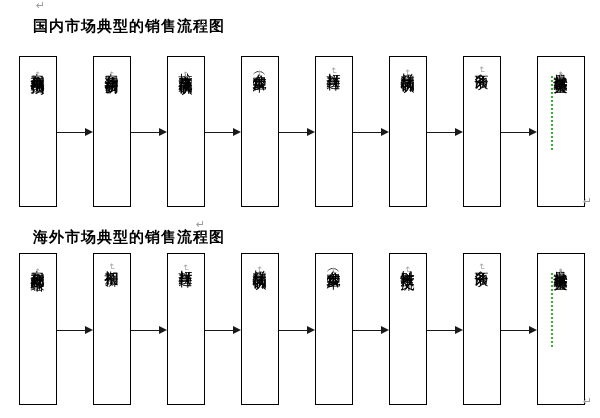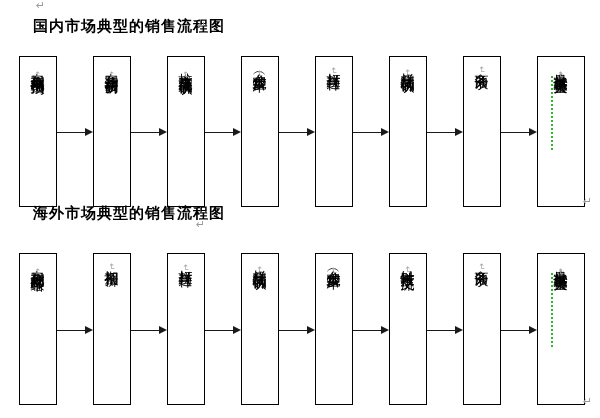--- a/index.html
+++ b/index.html
@@ -100,21 +100,21 @@
       <span class="shaft"></span>
       <span class="head"></span>
     </div>
   <div class="arrow" style="left:501px;top:128px">
       <span class="shaft"></span>
       <span class="head"></span>
     </div>
 
   <span class="pmark" style="left:583px;top:196px">↵</span>
 
-  <div class="title" style="top:204px">海外市场典型的销售流程图</div>
+  <div class="title" style="top:228px">海外市场典型的销售流程图</div>
   <span class="pmark" style="left:196px;top:219px">↵</span>
 
   <div class="box" style="left:19px;top:253px;height:152px">
     <div class="vtext"><span>客户规划与邮件联络</span><span></span><span></span><span class="emark">↵</span></div>
   </div>
   <div class="box" style="left:93px;top:253px;height:152px">
     <div class="vtext"><span>初期报价</span><span></span><span></span><span class="emark">↵</span></div>
   </div>
   <div class="box" style="left:167px;top:253px;height:152px">
     <div class="vtext"><span>打样与送样</span><span></span><span></span><span class="emark">↵</span></div>

